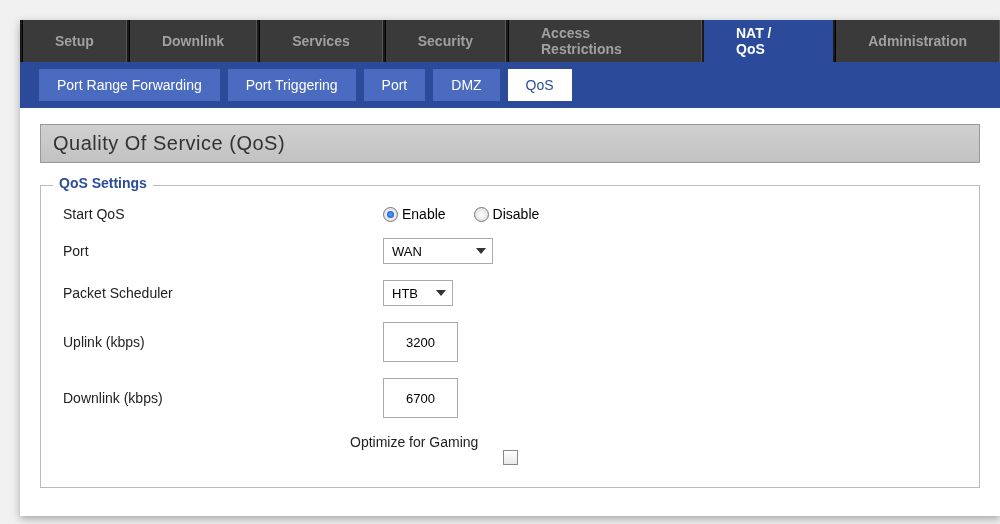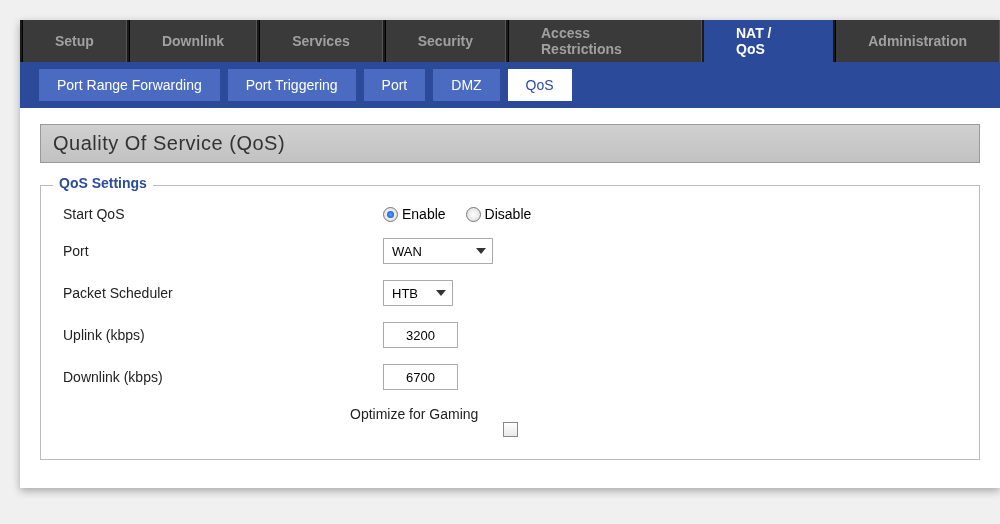--- a/index.html
+++ b/index.html
@@ -96,21 +96,21 @@
   }
   .form-row:last-child { margin-bottom: 0; flex-direction: column; }
   .form-label {
     width: 320px;
     font-size: 14px;
     color: #222;
   }
   .form-control {
     display: flex;
     align-items: center;
-    gap: 6px;
+    gap: 14px;
   }
   .radio-wrap {
     display: flex;
     align-items: center;
     gap: 4px;
     margin-right: 14px;
   }
   .radio {
     width: 15px;
     height: 15px;
@@ -144,21 +144,21 @@
     width: 0; height: 0;
     border-left: 5px solid transparent;
     border-right: 5px solid transparent;
     border-top: 6px solid #333;
   }
   .select.wide { width: 110px; }
   .select.narrow { width: 70px; text-align: center; }
   .text-input {
     border: 1px solid #aaa;
     background: #fff;
-    height: 26px;
+    height: 40px;
     width: 75px;
     padding: 0 16px;
     font-size: 13px;
     text-align: center;
   }
   .checkbox {
     width: 15px;
     height: 15px;
     border: 1px solid #888;
     background: linear-gradient(#fff, #e8e8e8);

